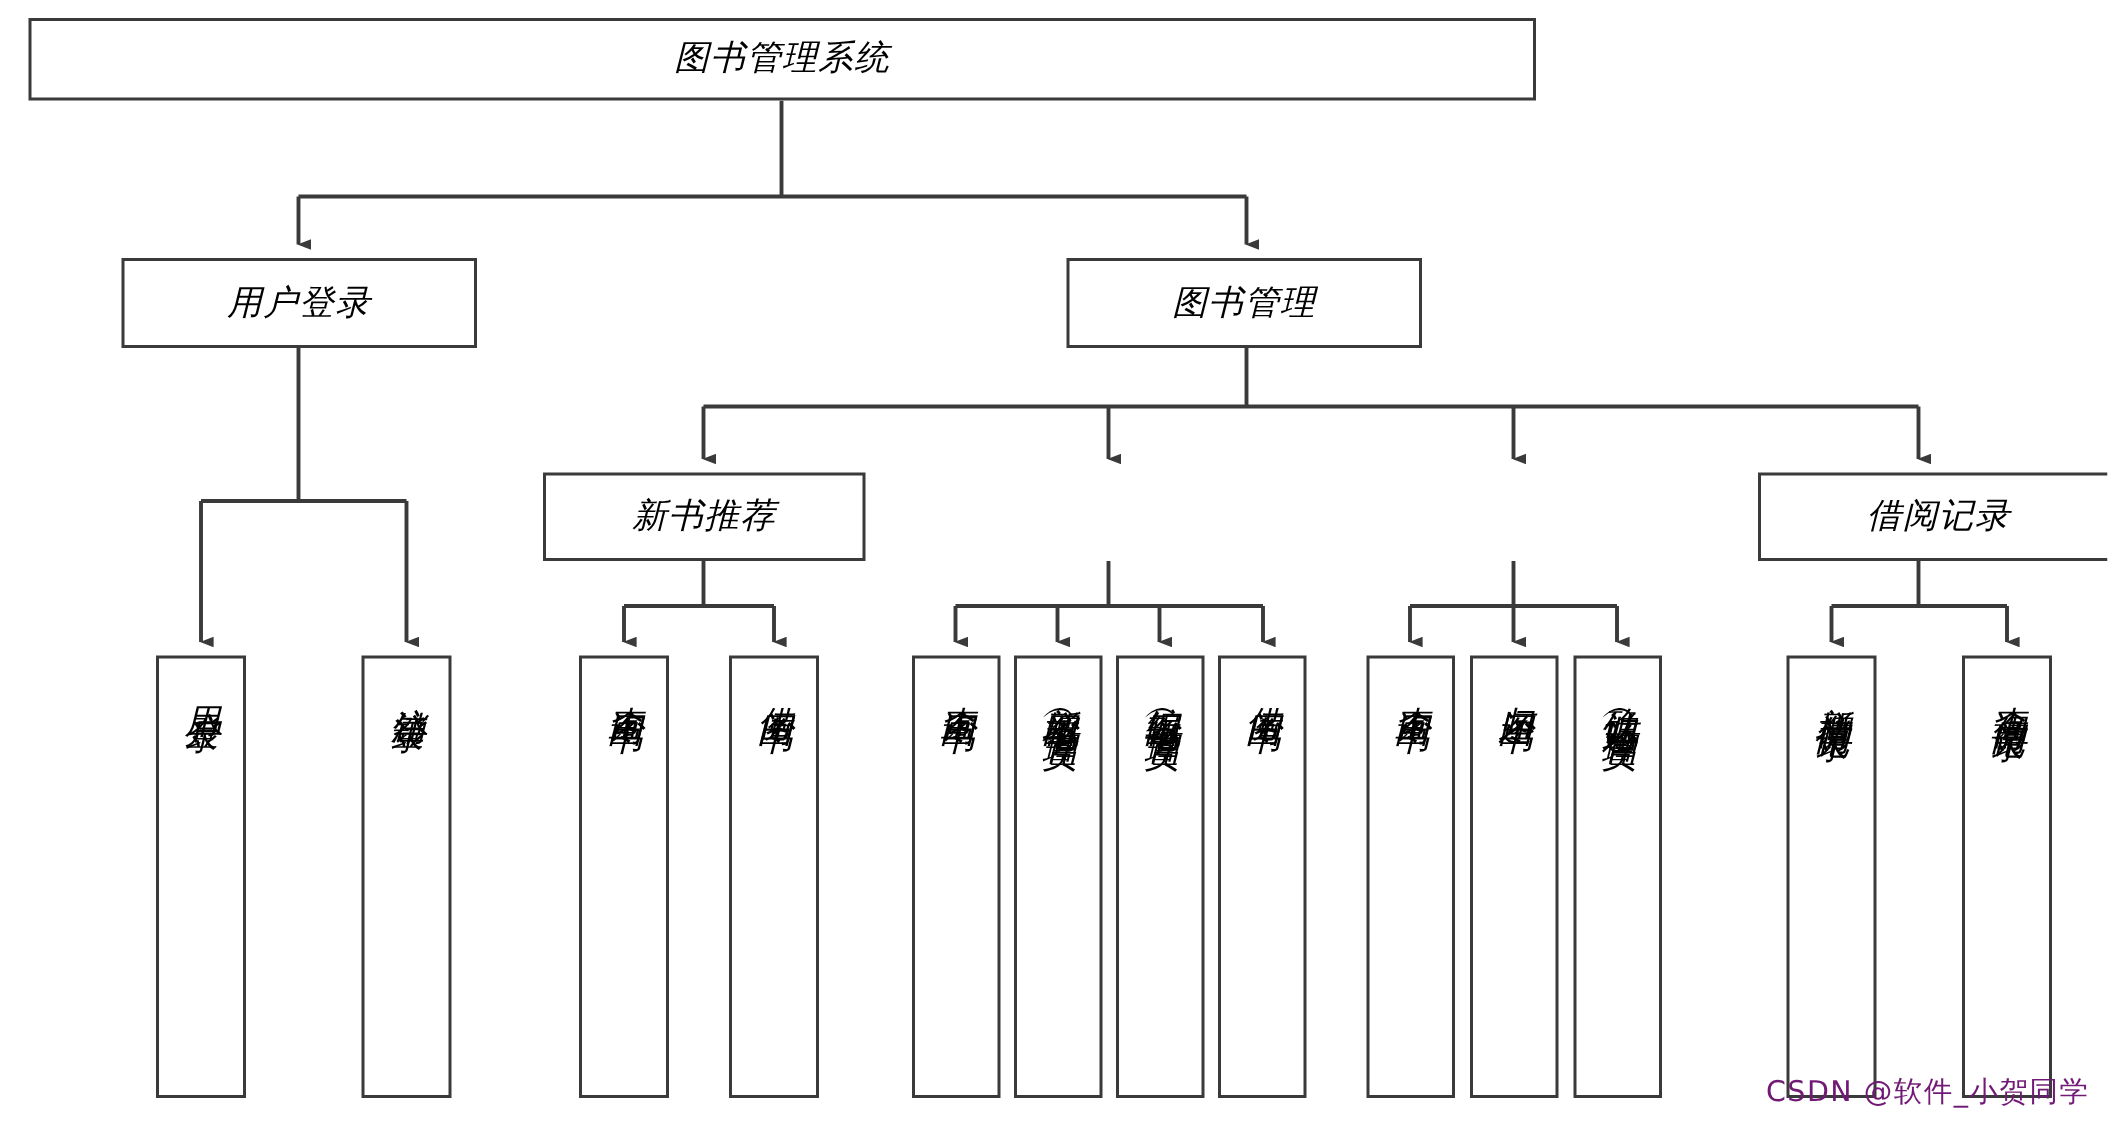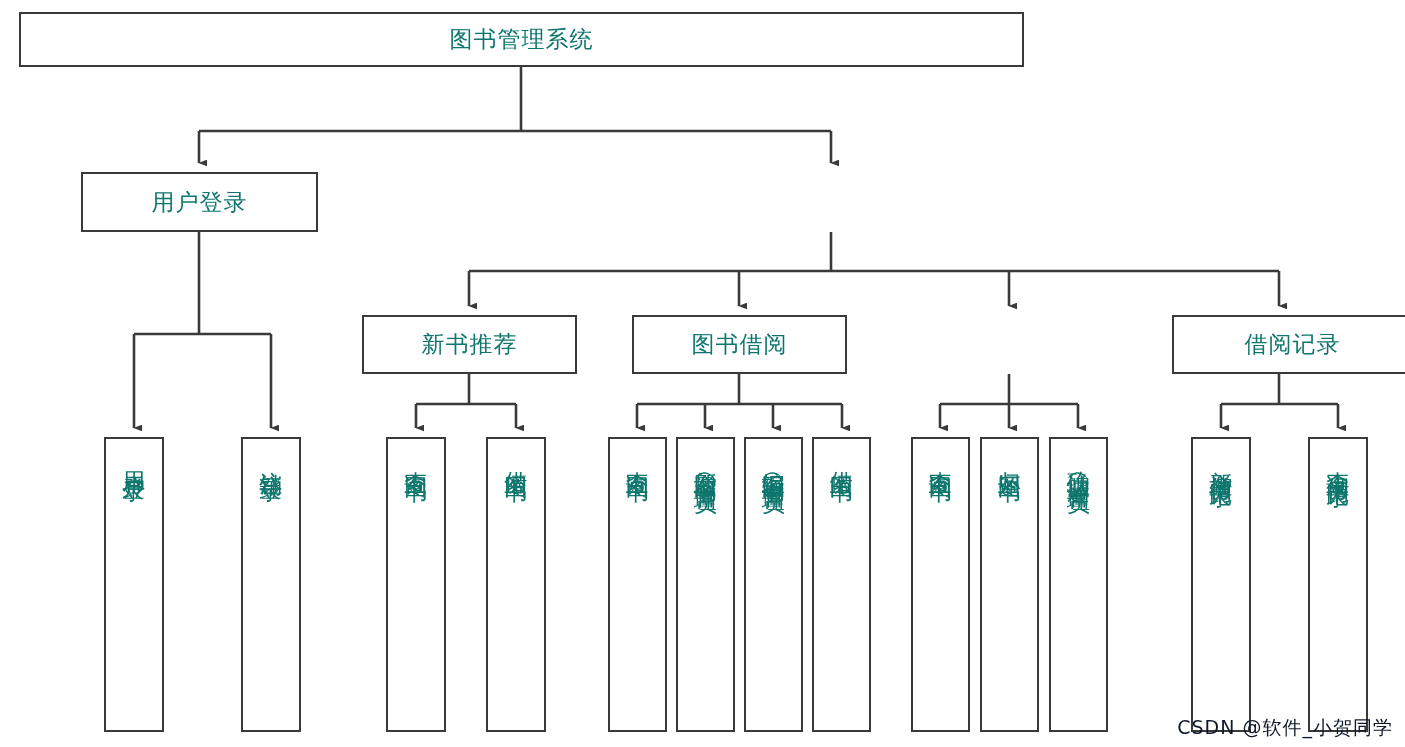--- a/index.html
+++ b/index.html
@@ -29,24 +29,25 @@
     position: absolute;
     box-sizing: border-box;
     background: #ffffff;
     border: 2px solid #3a3a3a;
     display: flex;
     align-items: center;
     justify-content: center;
     z-index: 3;
   }
   .node-label {
-    color: #0f766e;
+    color: #000000;
     letter-spacing: 1px;
     white-space: nowrap;
     line-height: 1.15;
+    font-style: italic;
   }
   
   .node.h .node-label {
     font-size: 23px;
   }
   
   .node.v {
     align-items: flex-start;
     justify-content: center;
     padding-top: 14px;
@@ -57,21 +58,21 @@
     font-size: 23px;
     letter-spacing: 3px;
     white-space: normal;
     max-height: 260px;
   }
   #watermark {
     position: absolute;
     right: 12px;
     bottom: 6px;
     font-size: 19px;
-    color: #0f172a;
+    color: #701a75;
     letter-spacing: 1px;
     z-index: 6;
     white-space: nowrap;
     pointer-events: none;
   }
 </style>
 </head>
 <body>
 
 <div id="diagram-root">
@@ -127,28 +128,28 @@
   </svg>
 
   <div class="node h" style="left:19px; top:12px; width:1005px; height:55px;">
     <span class="node-label">图书管理系统</span>
   </div>
 
   <div class="node h" style="left:81px; top:172px; width:237px; height:60px;">
     <span class="node-label">用户登录</span>
   </div>
 
+  <div class="node h" style="left:711px; top:172px; width:237px; height:60px;">
+    <span class="node-label">图书管理</span>
+  </div>
 
   <div class="node h" style="left:362px; top:315px; width:215px; height:59px;">
     <span class="node-label">新书推荐</span>
   </div>
 
-  <div class="node h" style="left:632px; top:315px; width:215px; height:59px;">
-    <span class="node-label">图书借阅</span>
-  </div>
 
 
   <div class="node h" style="left:1172px; top:315px; width:241px; height:59px;">
     <span class="node-label">借阅记录</span>
   </div>
 
   <div class="node v" style="left:104px; top:437px; width:60px; height:295px;">
     <span class="node-label">用户登录</span>
   </div>
 

